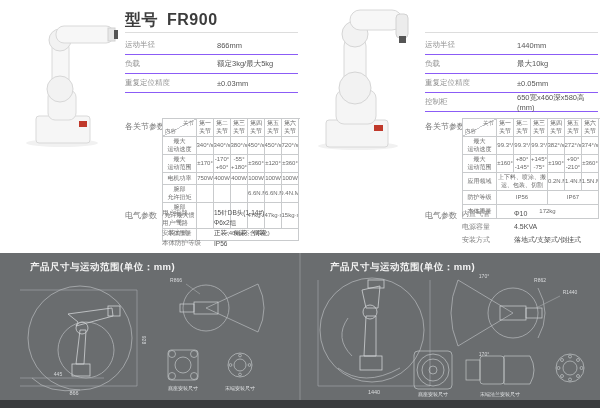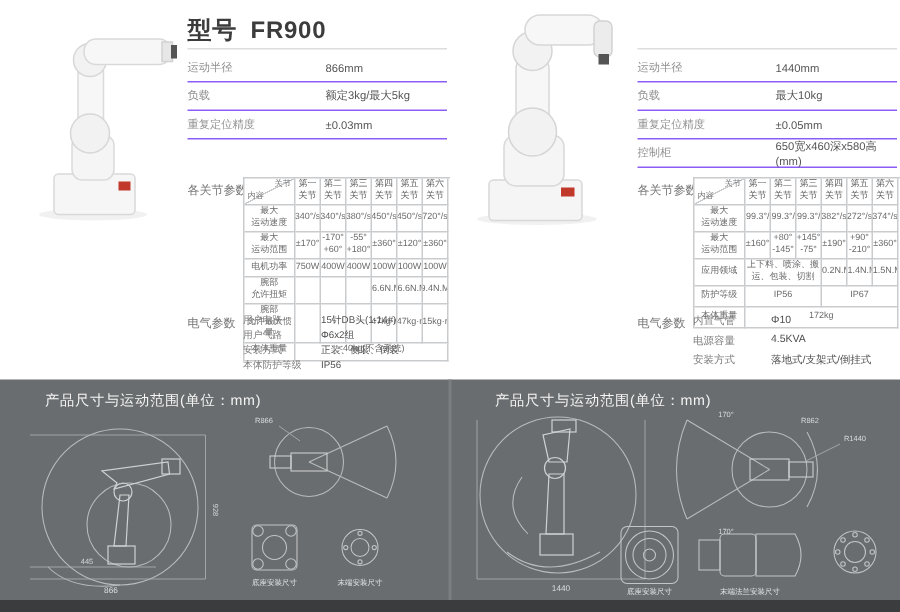--- a/index.html
+++ b/index.html
@@ -35,21 +35,21 @@
   .elec{position:absolute;left:162px;width:140px;}
   .elec-row{display:flex;align-items:center;}
   .elec-l .elec-row{height:10px;font-size:6.5px;}
   .elec-r .elec-row{height:13px;font-size:7px;}
   .elabel{flex:0 0 52px;color:#7d7d7d;}
   .evalue{color:#4f4f4f;}
 
   .band{position:absolute;top:253px;left:0;width:600px;height:147px;background:#6a6d6f;}
   .band-split{position:absolute;left:299px;top:253px;width:2px;height:147px;background:#7b7e80;}
   .footer-strip{position:absolute;top:400px;left:0;width:600px;height:8px;background:#3a3c3e;}
-  .band-title{position:absolute;color:#f4f4f4;font-size:9.5px;font-weight:normal;letter-spacing:.5px;}
+  .band-title{position:absolute;color:#f4f4f4;font-size:9.5px;font-weight:bold;letter-spacing:.5px;}
   .draw{position:absolute;top:268px;width:288px;height:130px;}
   .robot-photo{position:absolute;}
   svg text{font-family:"Liberation Sans","DejaVu Sans",sans-serif;}
 </style>
 </head>
 <body>
 
 <div class="stage">
 
   <div class="panel" id="panel-left">

